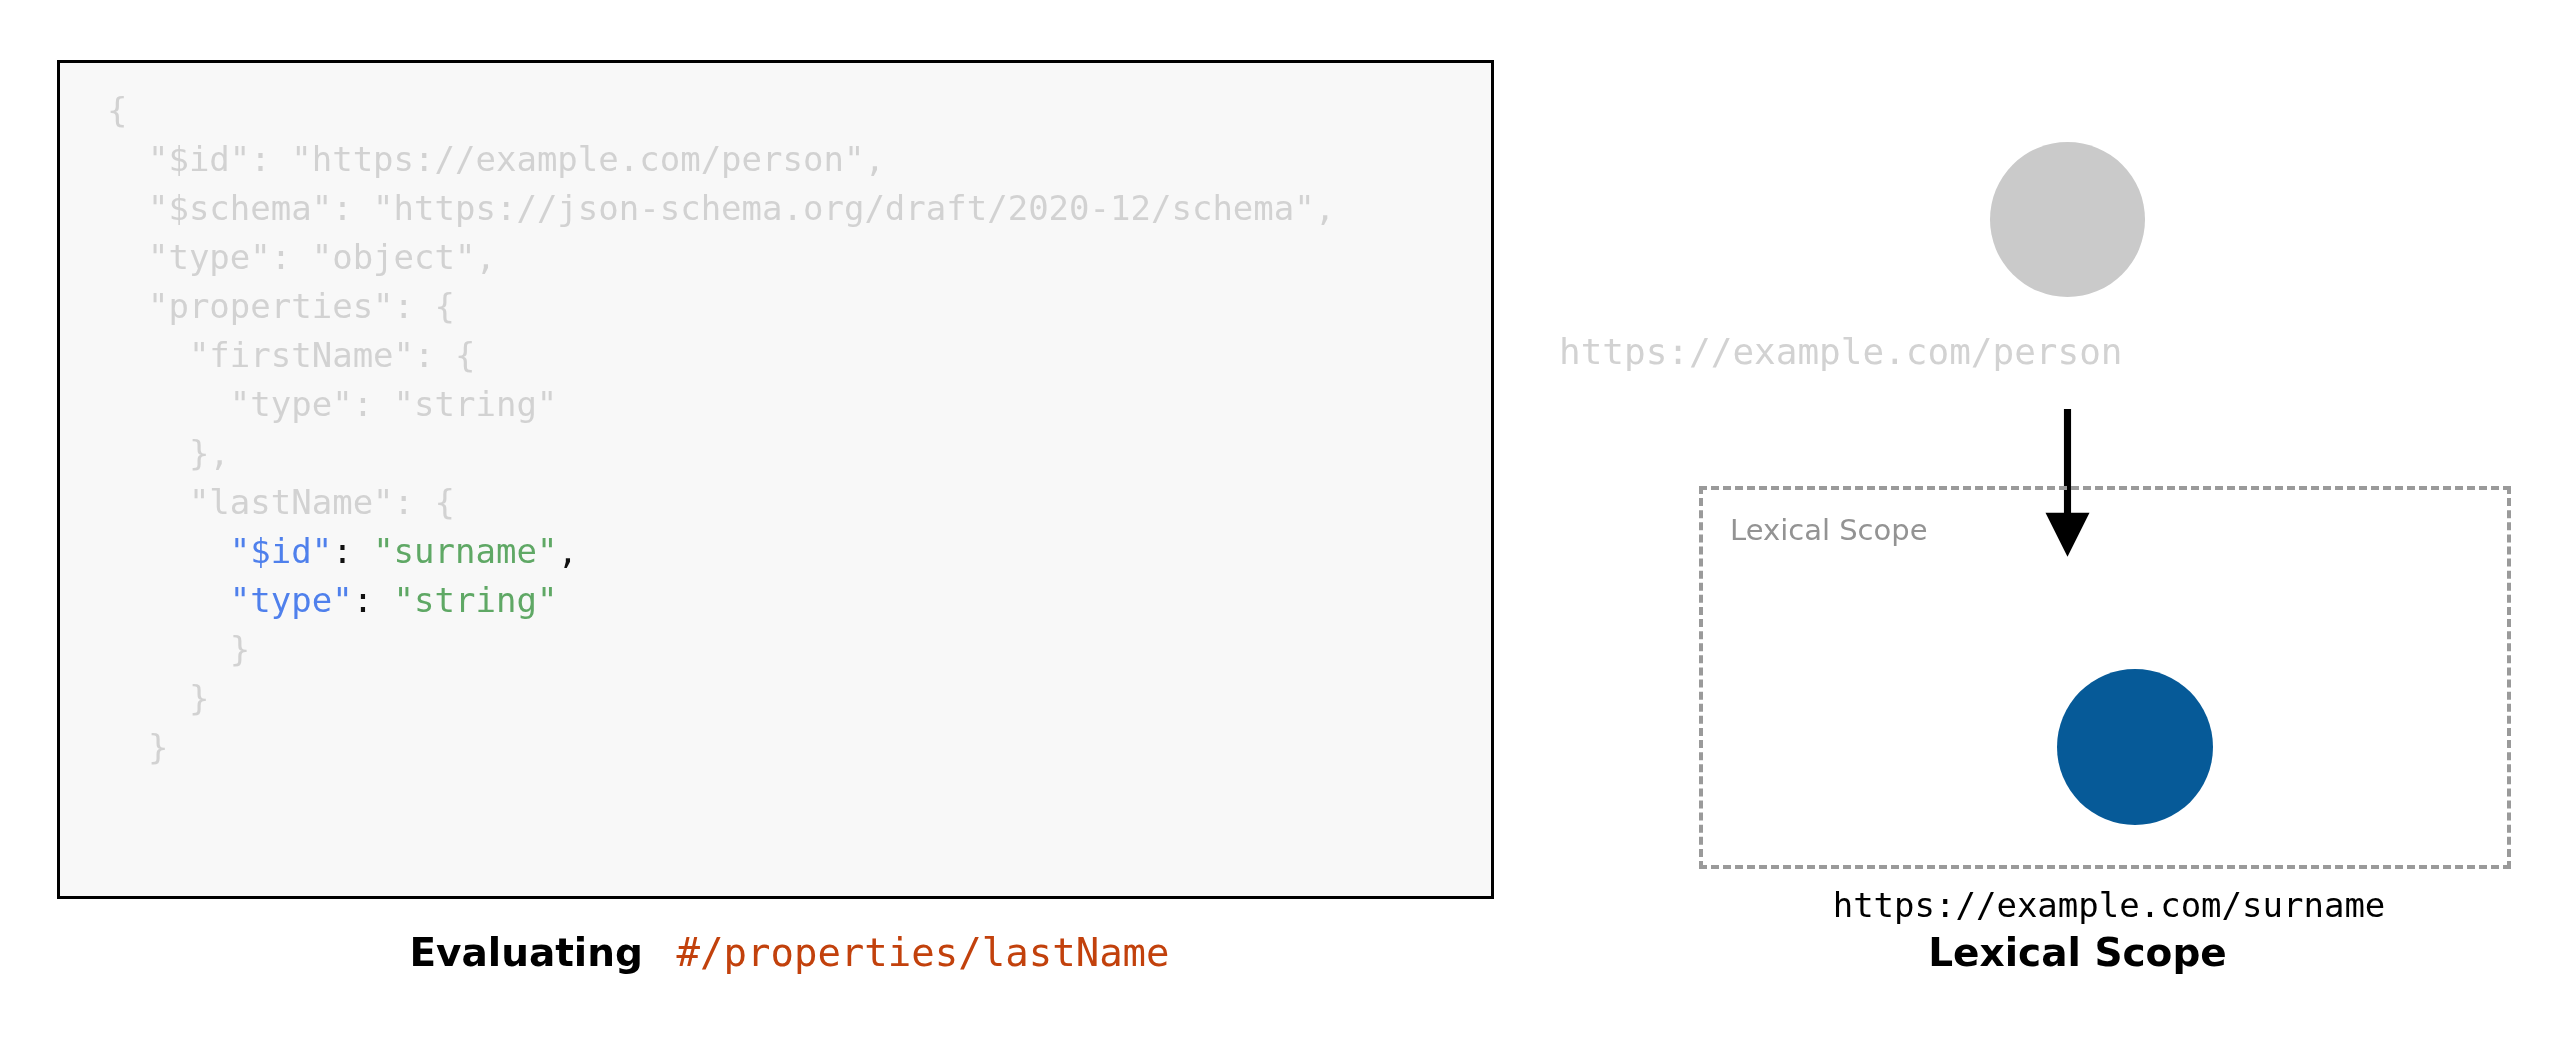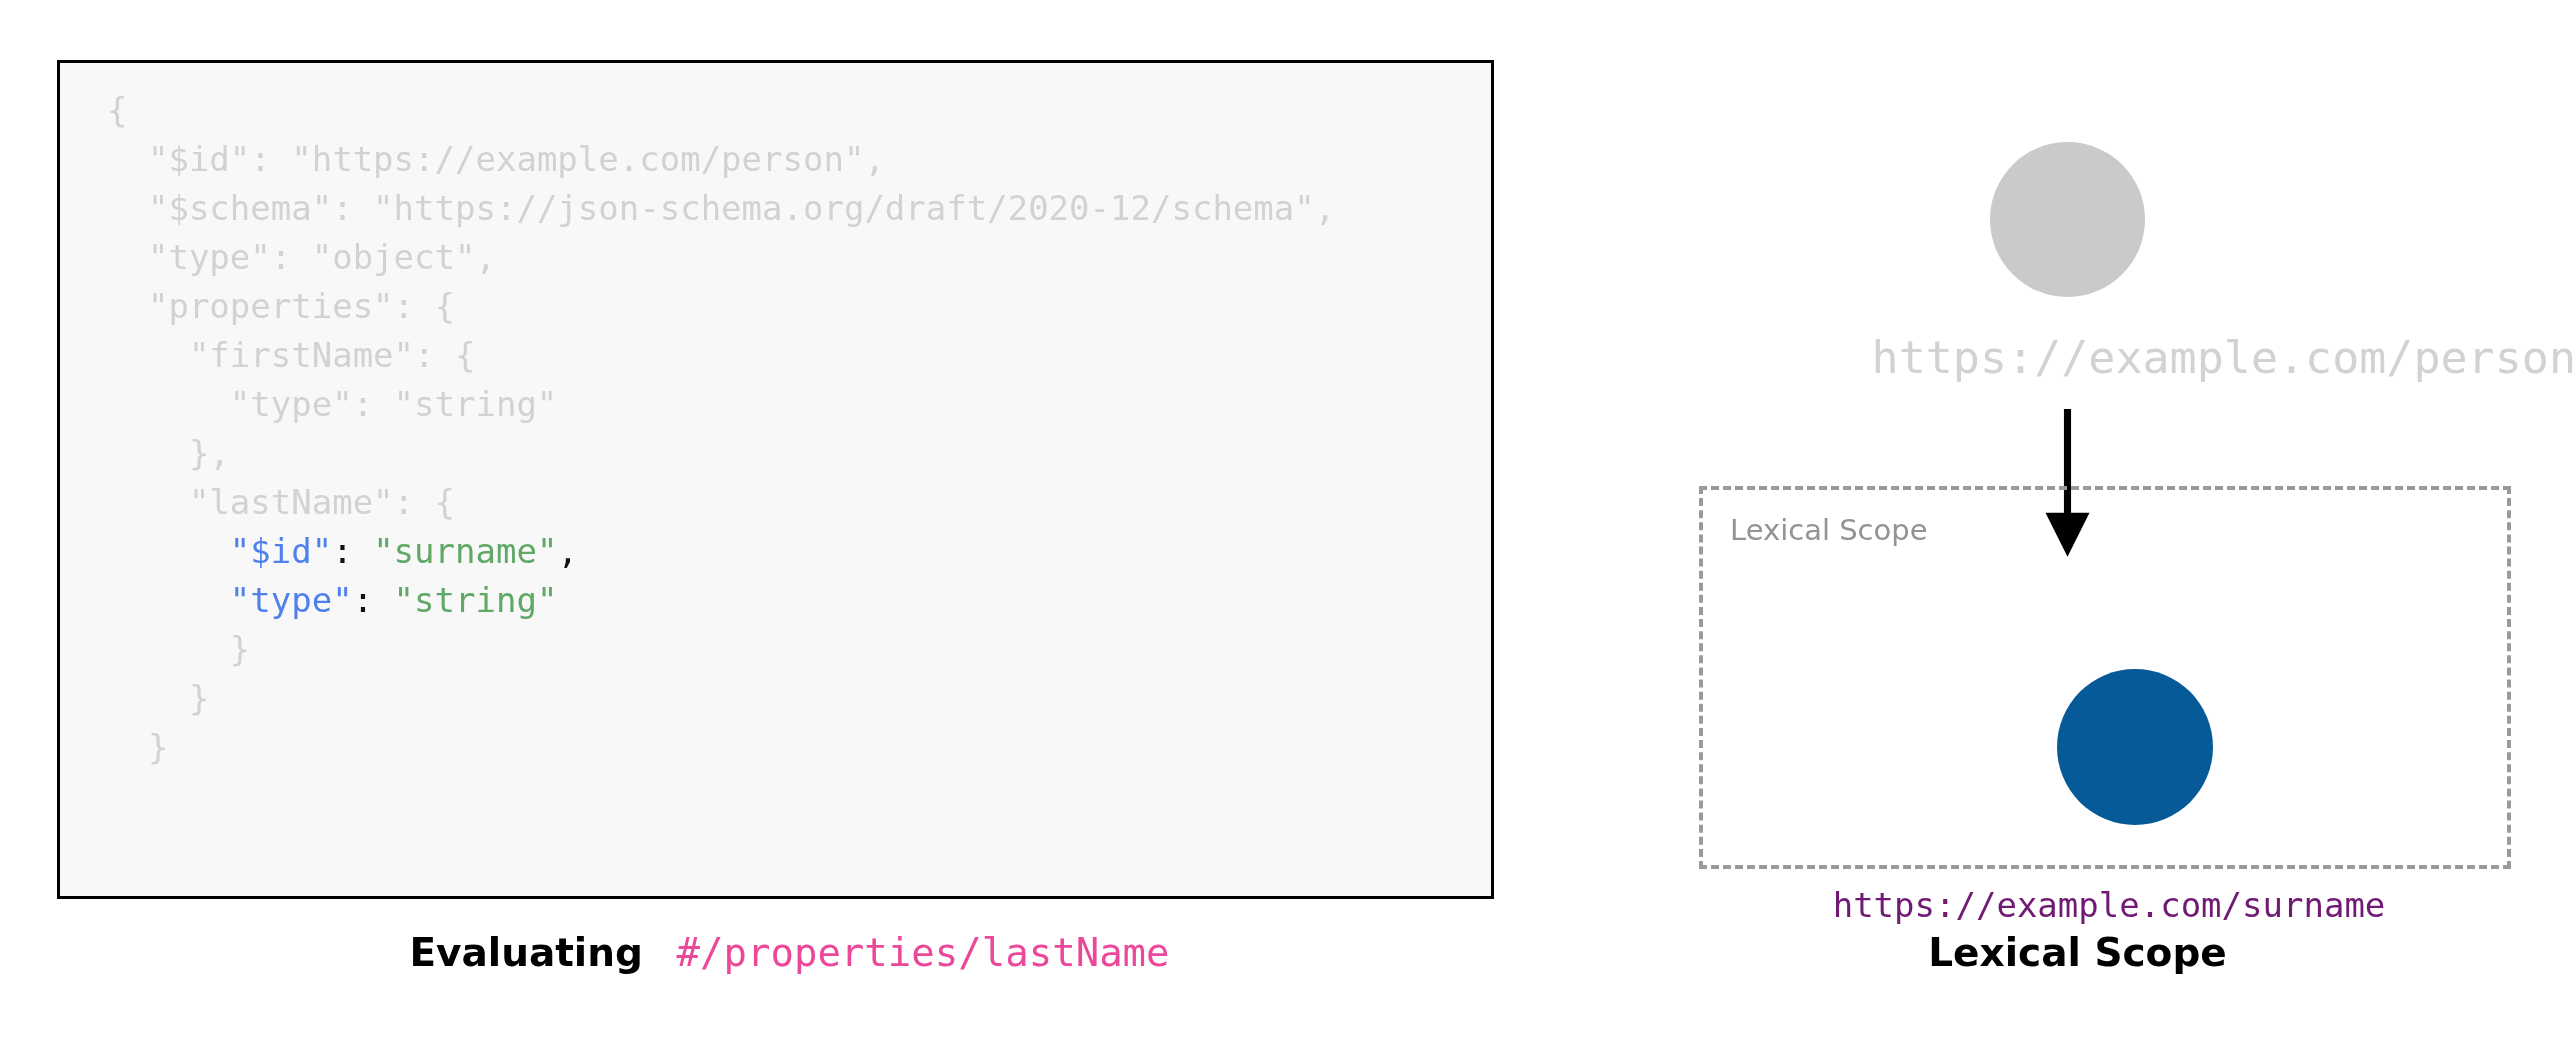--- a/index.html
+++ b/index.html
@@ -80,21 +80,21 @@
     font-family: "DejaVu Sans", sans-serif;
     font-weight: bold;
     font-size: 39px;
     color: #000000;
     margin-left: 20px;
   }
   .cap-mono {
     font-family: "DejaVu Sans Mono", monospace;
     font-weight: normal;
     font-size: 39px;
-    color: #ec4899;
+    color: #c2410c;
   }
 
   
   #right-panel {
     position: absolute;
     left: 1559px;
     top: 0;
     width: 1017px;
     height: 1039px;
   }
@@ -107,23 +107,23 @@
     width: 155px;
     height: 155px;
     border-radius: 50%;
     background: #cacaca;
   }
   #outer-node-label {
     position: absolute;
     left: 0;
     top: 331px;
     width: 1017px;
-    text-align: right;
-    font-family: "DejaVu Sans Mono", monospace;
-    font-size: 45px;
+    text-align: left;
+    font-family: "DejaVu Sans Mono", monospace;
+    font-size: 36px;
     color: #d2d2d2;
     white-space: nowrap;
   }
 
   
   #scope-arrow {
     position: absolute;
     left: 463px;
     top: 409px;
     width: 91px;
@@ -163,21 +163,21 @@
     background: #065a98;
   }
   #inner-node-label {
     position: absolute;
     left: 0;
     top: 395px;
     width: 812px;
     text-align: center;
     font-family: "DejaVu Sans Mono", monospace;
     font-size: 34px;
-    color: #701a75;
+    color: #000000;
     white-space: nowrap;
   }
 
   
   #right-caption {
     position: absolute;
     left: 0;
     top: 930px;
     width: 1017px;
     text-align: center;

